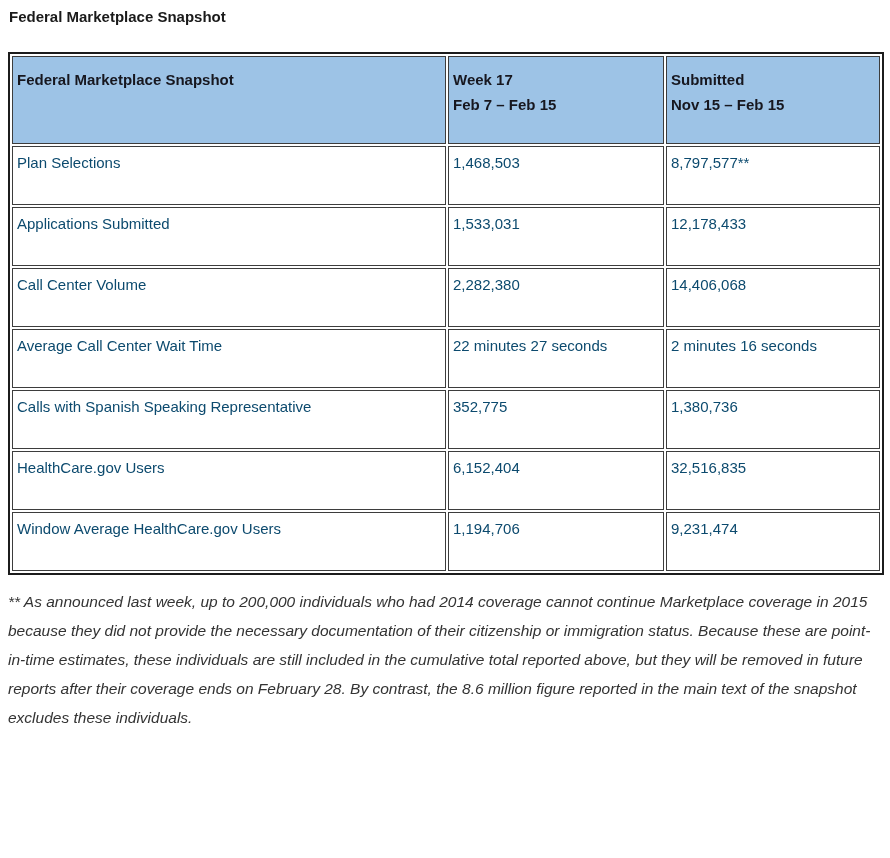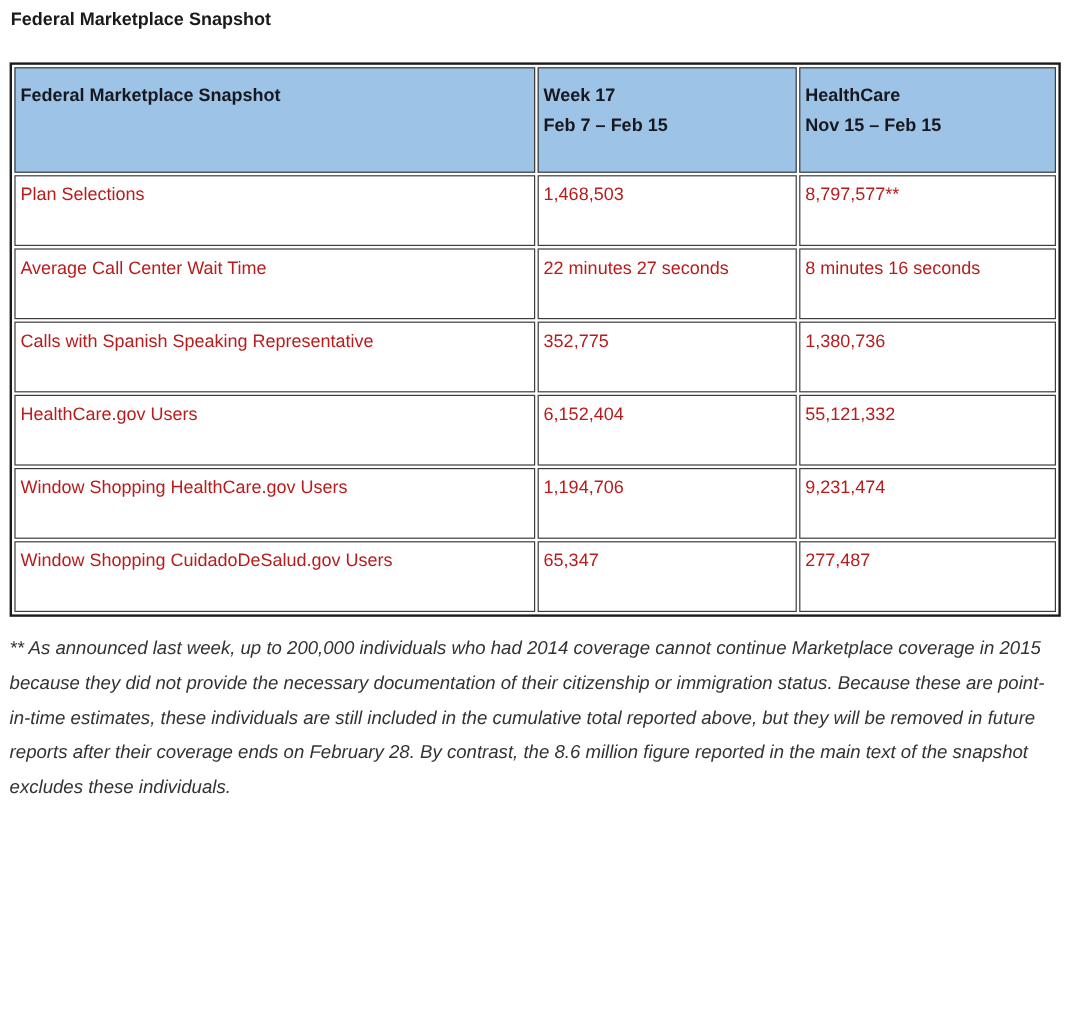--- a/index.html
+++ b/index.html
@@ -49,21 +49,21 @@
     color: #17171f;
     height: 72px;
     padding-top: 10px;
   }
   table.snapshot th .hdr-line {
     display: block;
     line-height: 25px;
   }
   table.snapshot td {
     height: 47px;
-    color: #b91c1c;
+    color: #0c4a6e;
   }
   .footnote {
     margin-top: 12px;
     font-style: italic;
     font-size: 15.5px;
     line-height: 29px;
     color: #333333;
     width: 866px;
   }
 </style>
@@ -83,54 +83,59 @@
     <thead>
       <tr>
         <th>
           <span class="hdr-line">Federal Marketplace Snapshot</span>
         </th>
         <th>
           <span class="hdr-line">Week 17</span>
           <span class="hdr-line">Feb 7 – Feb 15</span>
         </th>
         <th>
-          <span class="hdr-line">HealthCare</span>
+          <span class="hdr-line">Submitted</span>
           <span class="hdr-line">Nov 15 – Feb 15</span>
         </th>
       </tr>
     </thead>
     <tbody>
       <tr>
         <td>Plan Selections</td>
         <td>1,468,503</td>
         <td>8,797,577**</td>
       </tr>
       <tr>
+        <td>Applications Submitted</td>
+        <td>1,533,031</td>
+        <td>12,178,433</td>
+      </tr>
+      <tr>
+        <td>Call Center Volume</td>
+        <td>2,282,380</td>
+        <td>14,406,068</td>
+      </tr>
+      <tr>
         <td>Average Call Center Wait Time</td>
         <td>22 minutes 27 seconds</td>
-        <td>8 minutes 16 seconds</td>
+        <td>2 minutes 16 seconds</td>
       </tr>
       <tr>
         <td>Calls with Spanish Speaking Representative</td>
         <td>352,775</td>
         <td>1,380,736</td>
       </tr>
       <tr>
         <td>HealthCare.gov Users</td>
         <td>6,152,404</td>
-        <td>55,121,332</td>
+        <td>32,516,835</td>
       </tr>
       <tr>
-        <td>Window Shopping HealthCare.gov Users</td>
+        <td>Window Average HealthCare.gov Users</td>
         <td>1,194,706</td>
         <td>9,231,474</td>
-      </tr>
-      <tr>
-        <td>Window Shopping CuidadoDeSalud.gov Users</td>
-        <td>65,347</td>
-        <td>277,487</td>
       </tr>
     </tbody>
   </table>
 
   <p class="footnote">** As announced last week, up to 200,000 individuals who had 2014 coverage cannot continue Marketplace coverage in 2015 because they did not provide the necessary documentation of their citizenship or immigration status. Because these are point-in-time estimates, these individuals are still included in the cumulative total reported above, but they will be removed in future reports after their coverage ends on February 28. By contrast, the 8.6 million figure reported in the main text of the snapshot excludes these individuals.</p>
 
 </div>
 
 </body></html>

